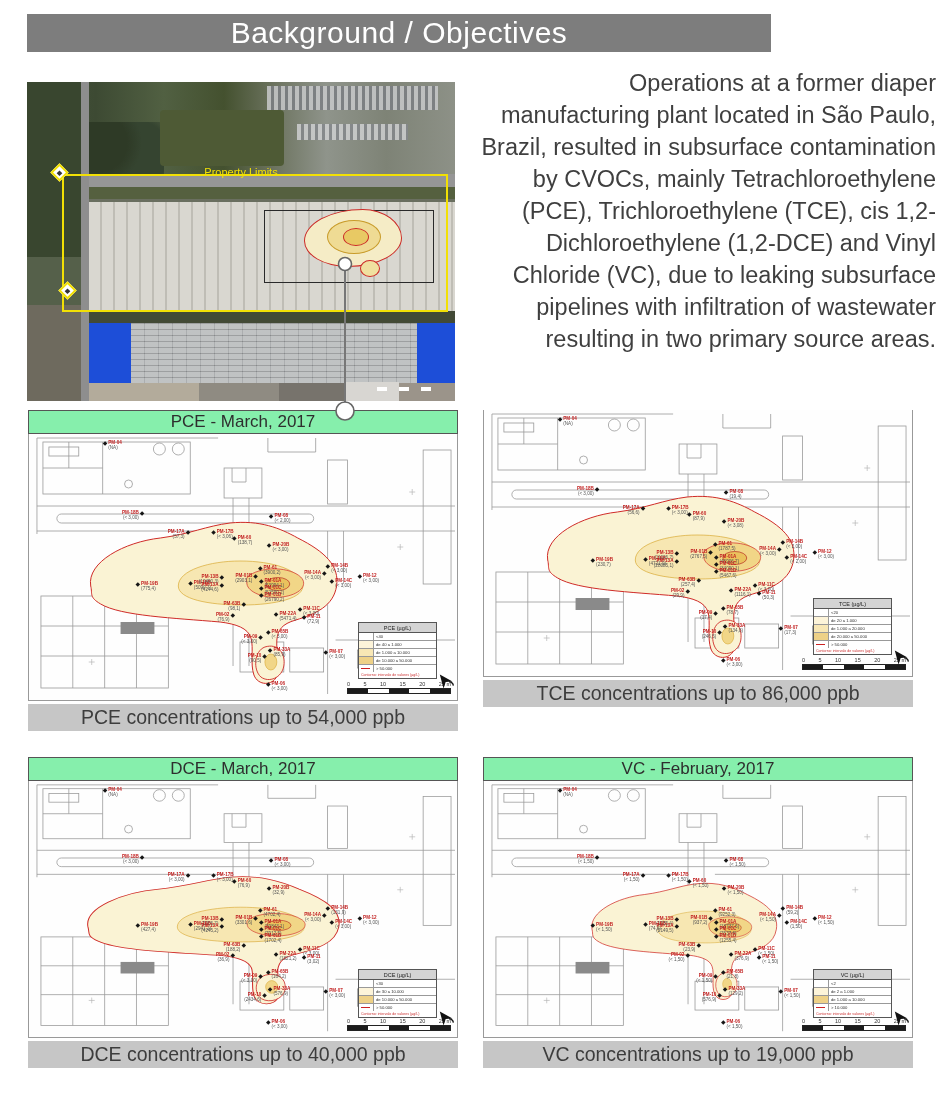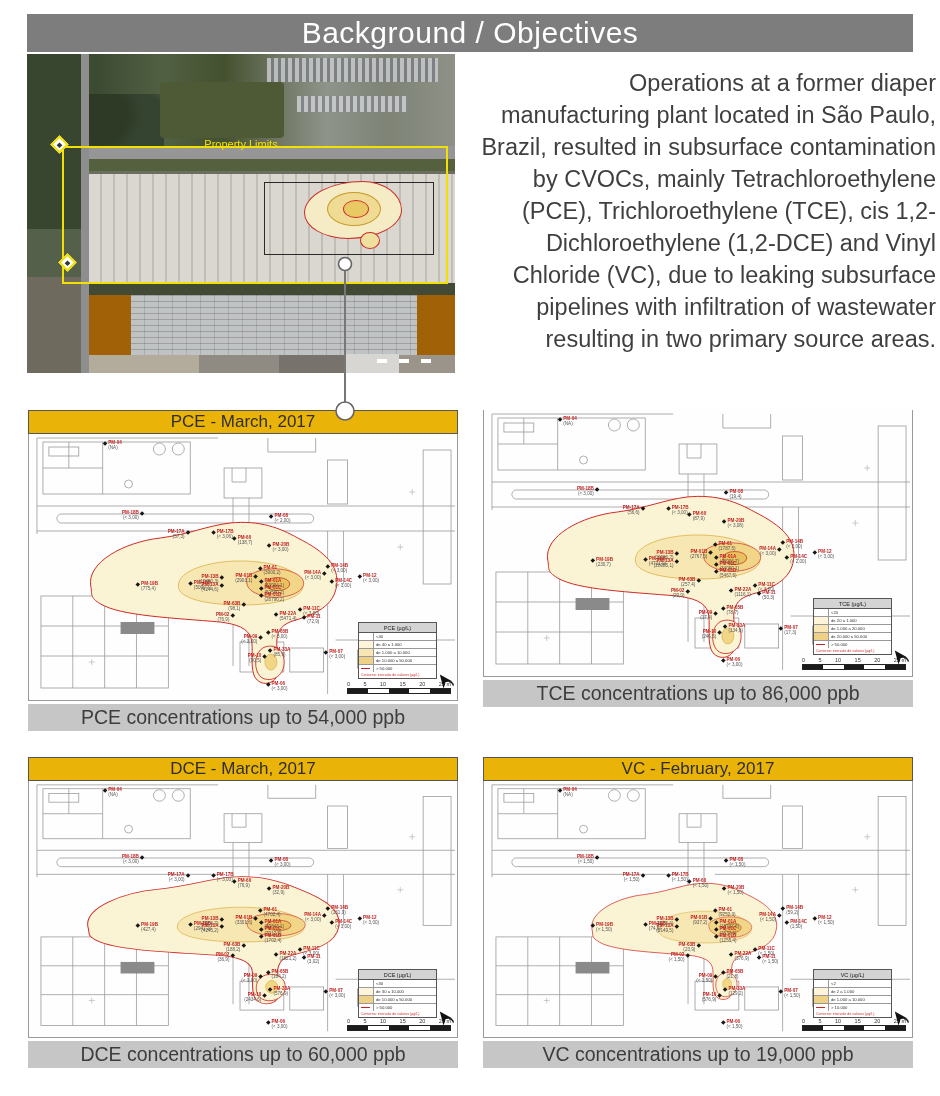--- a/index.html
+++ b/index.html
@@ -1,29 +1,29 @@
 <!DOCTYPE html>
 <html><head>
 <meta charset="utf-8">
 <style>
   html,body{margin:0;padding:0;background:#fff;}
   .page{position:relative;width:940px;height:1096px;background:#ffffff;overflow:hidden;
         font-family:"Liberation Sans", sans-serif;}
 
   
-  .title-bar{position:absolute;left:27px;top:14px;width:886px;height:38px;background:#7d7d7d;
+  .title-bar{position:absolute;left:27px;top:14px;width:744px;height:38px;background:#7d7d7d;
              color:#fff;font-size:30px;display:flex;align-items:center;justify-content:center;
              letter-spacing:.5px;}
 
   
   .intro{position:absolute;left:478px;top:68px;width:458px;font-size:23.5px;line-height:1.36;
          color:#3f3f3f;text-align:right;}
 
   
-  .aerial{position:absolute;left:27px;top:54px;width:428px;height:319px;background:#a16207;overflow:hidden;}
+  .aerial{position:absolute;left:27px;top:82px;width:428px;height:319px;background:#1d4ed8;overflow:hidden;}
   .aerial > div{position:absolute;}
   .a-top{left:0;top:0;width:100%;height:92px;
      background:linear-gradient(90deg,#46543b 0%,#3d4a33 16%,#516042 32%,#44512f 46%,#6d7460 58%,#8f948b 70%,#7e8376 84%,#8d9187 100%);}
   .a-park1{left:56%;top:4px;width:40%;height:24px;background:repeating-linear-gradient(90deg,#c8c9cb 0 4px,#7b7e83 4px 7px);opacity:.85;}
   .a-park2{left:63%;top:42px;width:26%;height:16px;background:repeating-linear-gradient(90deg,#d3d4d6 0 4px,#84878c 4px 7px);opacity:.8;}
   .a-grass{left:31%;top:28px;width:29%;height:56px;background:#4e5a35;border-radius:4px;}
   .a-treeblob1{left:10%;top:40px;width:22%;height:52px;background:radial-gradient(circle at 30% 40%,#2e3a26 0 40%,transparent 60%),radial-gradient(circle at 70% 60%,#354430 0 45%,transparent 65%);}
   .a-road-h{left:0;top:92px;width:100%;height:13px;background:#969696;}
   .a-roadside{left:0;top:105px;width:100%;height:12px;background:#55603f;}
   .a-trees-left{left:0;top:0;width:54px;height:100%;
@@ -52,21 +52,21 @@
   .a-scale{right:12px;bottom:10px;width:66px;height:4px;
      background:repeating-linear-gradient(90deg,#fff 0 10px,transparent 10px 22px);}
 
   
   .leader{position:absolute;left:0;top:0;width:940px;height:1096px;pointer-events:none;z-index:6;}
 
   
   .panel{position:absolute;width:430px;}
   #panel-0{left:28px;top:410px;} #panel-1{left:483px;top:410px;}
   #panel-2{left:28px;top:757px;border-radius:22px;} #panel-3{left:483px;top:757px;}
-  .panel-header{height:22px;background:#eab308;border:1.2px solid #555;display:flex;align-items:center;
+  .panel-header{height:22px;background:#86efac;border:1.2px solid #555;display:flex;align-items:center;
                 justify-content:center;font-size:17px;color:#2e2e2e;}
   .map-area{position:relative;height:266px;background:#fefefe;border:1px solid #999;border-top:none;overflow:hidden;}
   .row2 .map-area{height:256px;}
   .panel-caption{margin-top:3px;height:27px;background:#c6c6c6;display:flex;align-items:center;
                  justify-content:center;font-size:19.5px;color:#3d3d3d;}
   .floorplan{position:absolute;left:0;top:0;width:100%;height:100%;}
   .fp{stroke:#9a9a9a;stroke-width:.8;fill:none;}
   .fp-plus{stroke:#b5b5b5;stroke-width:.7;}
   .pl-outer{fill:#faf3d4;stroke:#cf2a27;stroke-width:1;}
   .pl-mid{fill:#f7e7b2;stroke:#d8a833;stroke-width:.7;}
@@ -1079,21 +1079,21 @@
       <div class="north">
         <svg viewBox="0 0 20 20" width="19" height="19">
           <g transform="rotate(-38 10 10)">
             <path d="M4 16 L10 2 L16 16 L10 12 Z" fill="#111"></path>
             <path d="M13 14 q3 3 1 6" stroke="#111" stroke-width="1.4" fill="none"></path>
           </g>
         </svg>
       </div>
     </div>
     <div class="panel-caption">
-      <span>DCE concentrations up to 60,000 ppb</span>
+      <span>DCE concentrations up to 40,000 ppb</span>
     </div>
   </div>
       <div class="panel row2" id="panel-3">
     <div class="panel-header">
       <span>VC - February, 2017</span>
     </div>
     <div class="map-area">
       <svg class="floorplan" viewBox="0 0 430 266" preserveAspectRatio="none">
         <g class="fp">
           <path d="M8 4 H190 M8 4 V100"></path>

